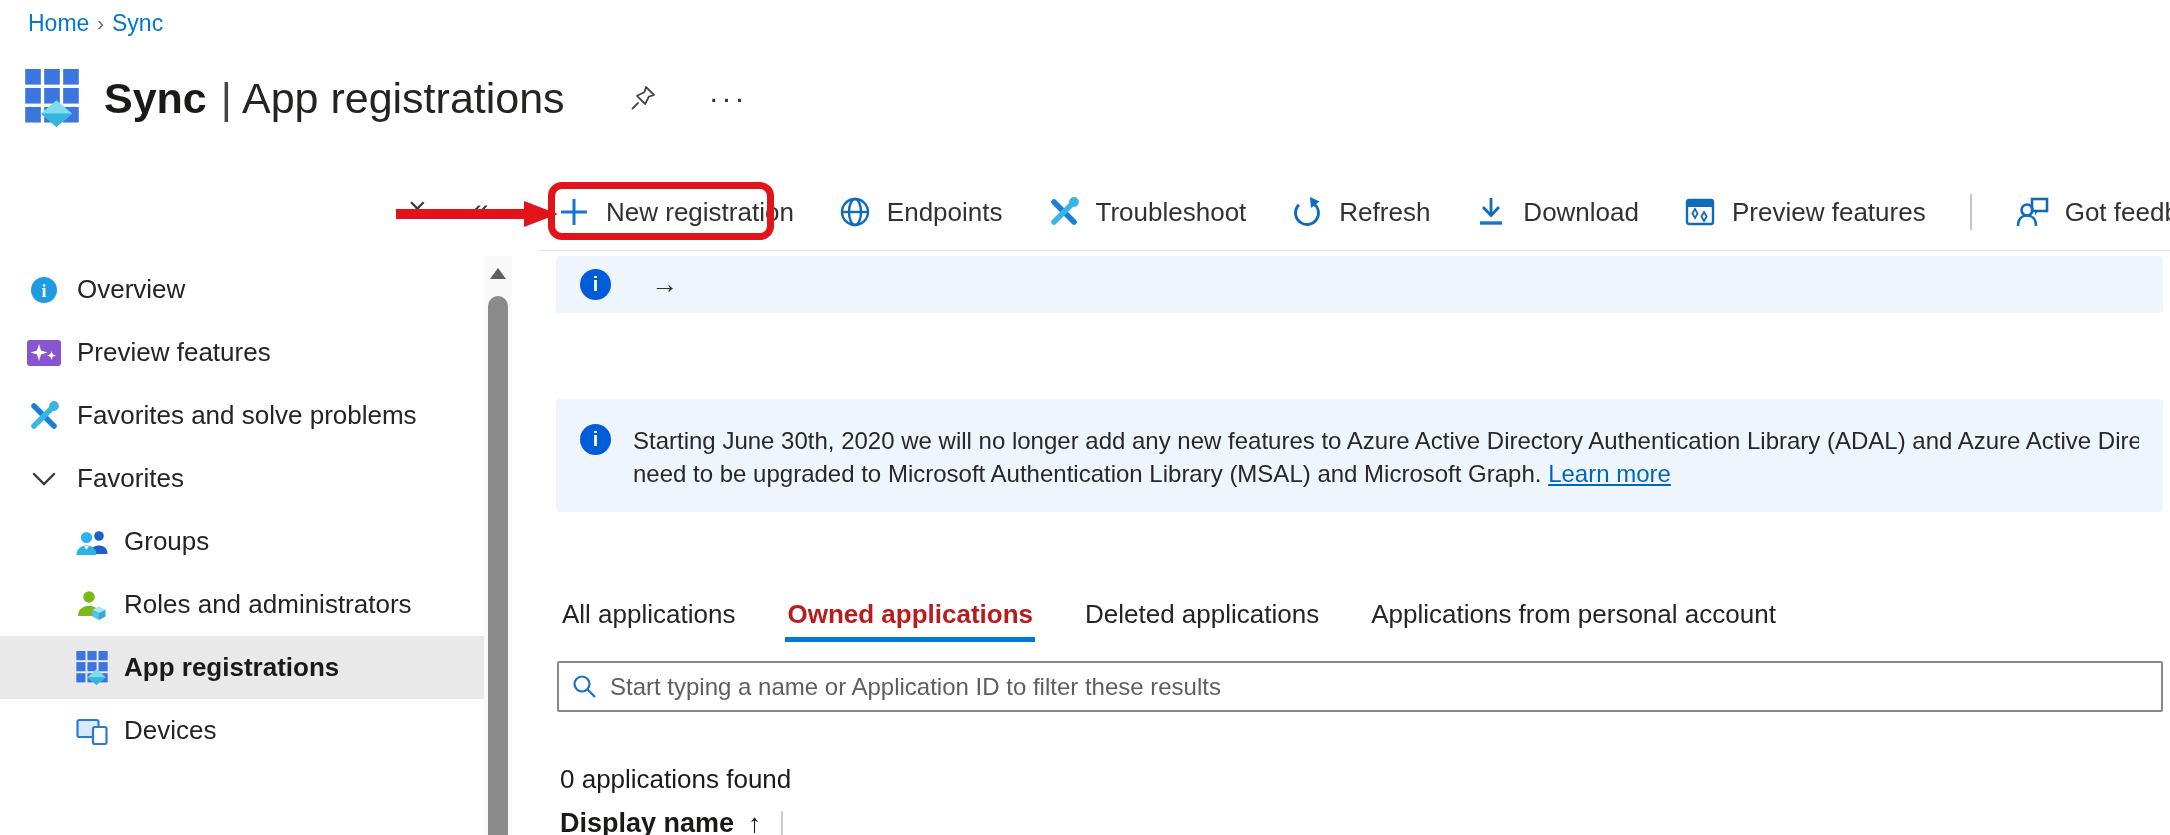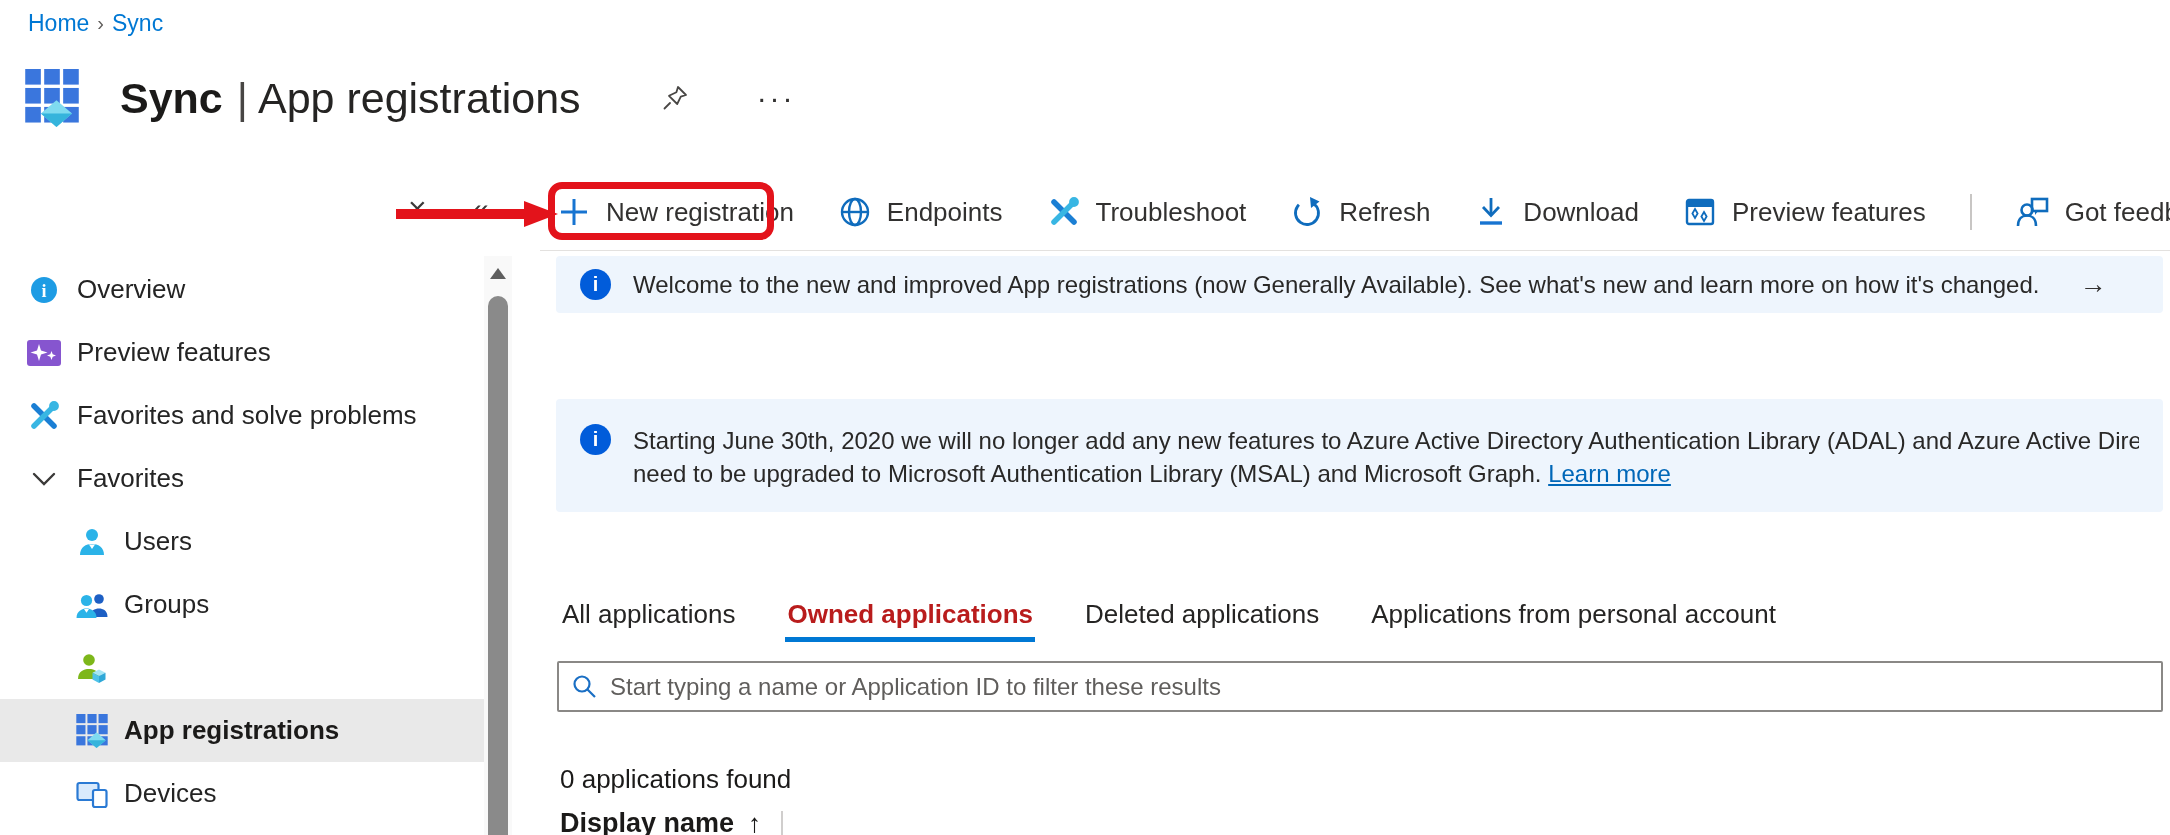--- a/index.html
+++ b/index.html
@@ -7,21 +7,21 @@
   body {
     position:relative; background:#ffffff; overflow:hidden;
     font-family:"Liberation Sans", sans-serif; color:#323130;
     -webkit-font-smoothing:antialiased;
   }
   
   .breadcrumb { position:absolute; left:28px; top:10px; font-size:23px; display:flex; gap:8px; align-items:center; }
   .breadcrumb a { color:#0078d4; text-decoration:none; cursor:pointer; }
   .breadcrumb .sep { color:#605e5c; font-size:20px; }
   
-  .title-row { position:absolute; left:24px; top:68px; display:flex; align-items:center; gap:40px; }
+  .title-row { position:absolute; left:24px; top:68px; display:flex; align-items:center; gap:24px; }
   .title-text { font-size:43px; line-height:60px; white-space:nowrap; }
   .title-text .bold { font-weight:700; color:#1b1a19; }
   .title-text .pipe { font-weight:300; color:#484644; margin:0 10px 0 14px; }
   .title-text .rest { font-weight:300; color:#252423; }
   .pin-btn { margin-left:40px; cursor:pointer; display:flex; align-items:center; }
   .more-btn { margin-left:28px; font-size:30px; letter-spacing:3px; color:#323130; cursor:pointer; line-height:20px; }
   
   .chrome-close { position:absolute; left:408px; top:190px; font-size:32px; color:#3b3a39; z-index:1; cursor:pointer; }
   .chrome-collapse { position:absolute; left:472px; top:192px; font-size:30px; color:#3b3a39; z-index:1; cursor:pointer; }
   .red-arrow { position:absolute; left:394px; top:198px; z-index:4; }
@@ -189,21 +189,20 @@
         <path d="M2 31 C2 23.5 6.5 20.5 11 20.5 C15.5 20.5 20 23.5 20 31"></path>
       </svg>
     </span>
     <span>Got feedback?</span>
   </div>
 </div>
 <div class="toolbar-rule"></div>
 
 <div class="banner banner1">
   <span class="info-bubble">i</span>
-  <span>Welcome to the new and improved App registrations (now Generally Available). See what's new and learn more on how it's changed.</span>
   <span class="arrow">→</span>
 </div>
 
 <div class="banner banner2">
   <span class="info-bubble">i</span>
   <span class="lines">
     <span>Starting June 30th, 2020 we will no longer add any new features to Azure Active Directory Authentication Library (ADAL) and Azure Active Directory</span><br>
     <span>need to be upgraded to Microsoft Authentication Library (MSAL) and Microsoft Graph.</span>
     <a>Learn more</a>
   </span>
@@ -266,50 +265,41 @@
   <div class="side-item">
     <span class="icon-box">
       <svg width="28" height="28" viewBox="0 0 28 28" fill="none" stroke="#3b3a39" stroke-width="2.4" stroke-linecap="round">
           <polyline points="4,9 14,19 24,9"></polyline>
         </svg>
     </span>
     <span>Favorites</span>
   </div>
   <div class="side-item nested">
     <span class="icon-box">
-      <svg width="30" height="30" viewBox="0 0 30 30">
-        <circle cx="15" cy="8" r="6" fill="#2bb3e8"></circle>
-        <path d="M3 28 C3 20 9 17 15 17 C21 17 27 20 27 28 Z" fill="#2bb3e8"></path>
-        <polygon points="12,17.5 15,22 18,17.5" fill="#ffffff"></polygon>
-      </svg>
-    </span>
-    <span>Users</span>
-  </div>
-  <div class="side-item nested">
-    <span class="icon-box">
       <svg width="32" height="30" viewBox="0 0 32 30">
         <circle cx="23" cy="9" r="4.8" fill="#1d5fc4"></circle>
         <path d="M14 27 C14 20.5 19 18.5 23 18.5 C27 18.5 31.5 20.5 31.5 27 Z" fill="#1d5fc4"></path>
         <circle cx="10.5" cy="10.5" r="5.6" fill="#2bb3e8"></circle>
         <path d="M0.5 28 C0.5 21 6 18.5 10.5 18.5 C15 18.5 20.5 21 20.5 28 Z" fill="#2bb3e8"></path>
         <polygon points="8,19 10.5,22.8 13,19" fill="#ffffff"></polygon>
       </svg>
     </span>
     <span>Groups</span>
   </div>
   <div class="side-item nested">
     <span class="icon-box">
       <svg width="32" height="32" viewBox="0 0 32 32">
         <circle cx="13" cy="8" r="5.8" fill="#7db71a"></circle>
         <path d="M2 27 C2 19.5 7.5 17 13 17 C18.5 17 24 19.5 24 27 Z" fill="#7db71a"></path>
         <polygon points="23,17.5 29.5,20.8 23,24 16.5,20.8" fill="#a5e6f5"></polygon>
         <polygon points="16.5,20.8 23,24 23,31 16.5,27.6" fill="#4fc3e8"></polygon>
         <polygon points="29.5,20.8 29.5,27.6 23,31 23,24" fill="#2fa8d8"></polygon>
       </svg>
     </span>
+    <span>Roles and administrators</span>
   </div>
   <div class="side-item nested selected">
     <span class="icon-box">
       <svg width="32" height="34" viewBox="0 0 48 52">
         <g fill="#3a76dd">
           <rect x="0" y="0" width="14" height="14"></rect>
             <rect x="17" y="0" width="14" height="14"></rect>
             <rect x="34" y="0" width="14" height="14"></rect>
           <rect x="0" y="17" width="14" height="14"></rect>
             <rect x="17" y="17" width="14" height="14"></rect>

